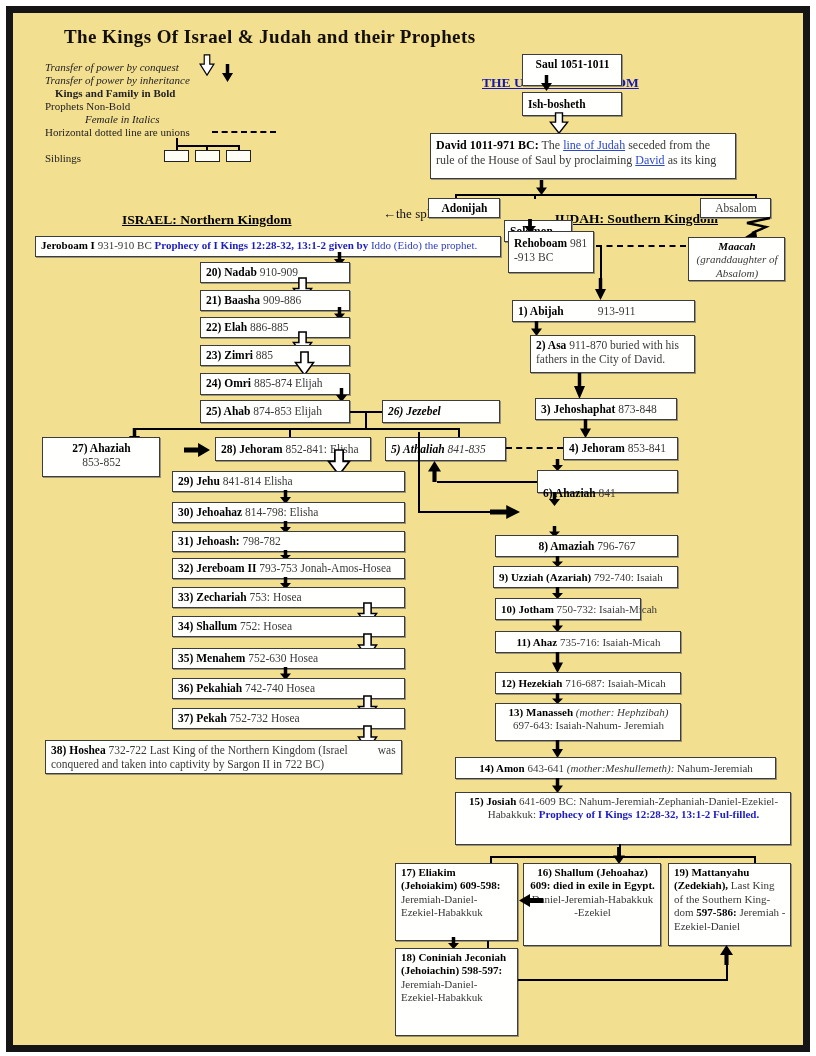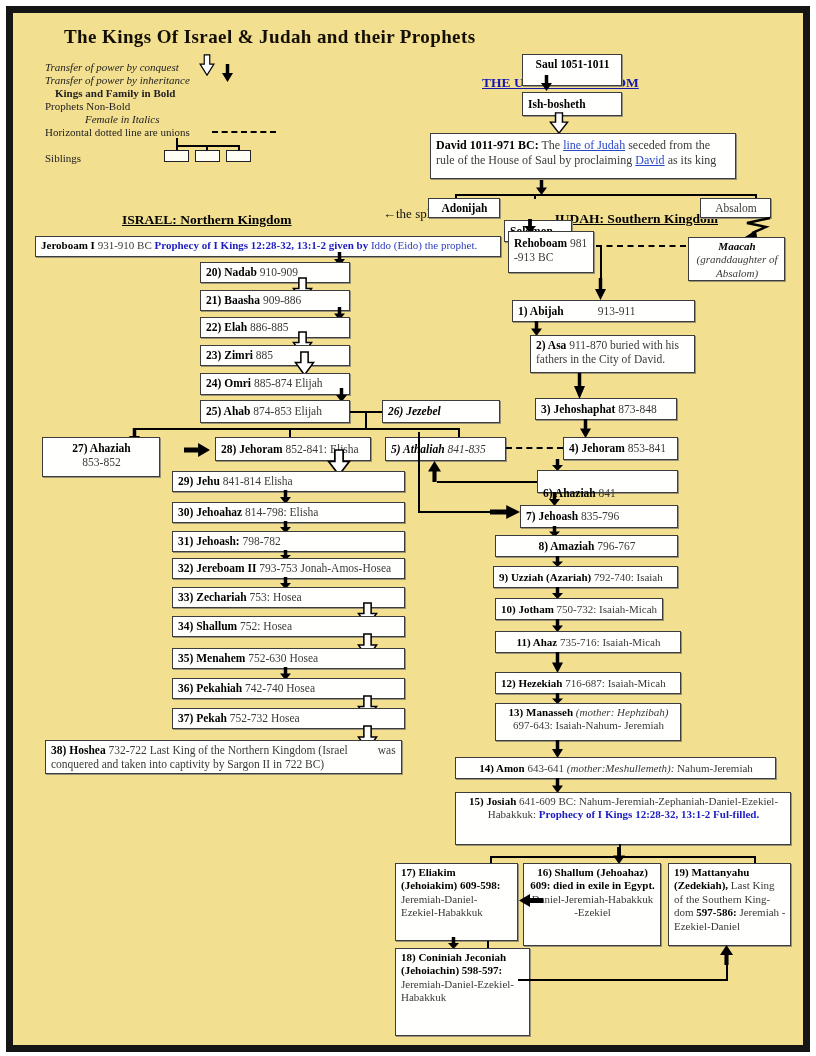--- a/index.html
+++ b/index.html
@@ -281,39 +281,38 @@
         <path d="M4.1 0 h3.8 v9 h4.1 L6 18 L0 9 h4.1 z" fill="#000"></path>
       </svg>
     </i>
   <div class="vl" style="left:418px;top:432px;height:81px;"></div>
   <div class="hl" style="left:418px;top:511px;width:74px;"></div>
   <i class="ar" style="left:490px;top:505px;width:30px;height:14px;">
       <svg viewBox="0 0 24 12" preserveAspectRatio="none">
         <path d="M0 3.8 h13 V0 L24 6 L13 12 V8.2 H0 z" fill="#000"></path>
       </svg>
     </i>
-  <div class="box" style="left:520px;top:505px;width:158px;height:23px;padding-top:3px;"><span class="b">7) Jehoash</span><span class="t"> 835-796</span></div>
   <i class="ar" style="left:549px;top:526px;width:11px;height:11px;">
       <svg viewBox="0 0 12 18" preserveAspectRatio="none">
         <path d="M4.1 0 h3.8 v9 h4.1 L6 18 L0 9 h4.1 z" fill="#000"></path>
       </svg>
     </i>
   <div class="box ctr" style="left:495px;top:535px;width:183px;height:22px;padding-top:3px;"><span class="b">8) Amaziah</span><span class="t"> 796-767</span></div>
   <i class="ar" style="left:552px;top:556px;width:11px;height:11px;">
       <svg viewBox="0 0 12 18" preserveAspectRatio="none">
         <path d="M4.1 0 h3.8 v9 h4.1 L6 18 L0 9 h4.1 z" fill="#000"></path>
       </svg>
     </i>
   <div class="box nw" style="left:493px;top:566px;width:185px;height:22px;font-size:11px;padding-top:4px;"><span class="b">9) Uzziah (Azariah)</span><span class="t"> 792-740: Isaiah</span></div>
   <i class="ar" style="left:552px;top:587px;width:11px;height:12px;">
       <svg viewBox="0 0 12 18" preserveAspectRatio="none">
         <path d="M4.1 0 h3.8 v9 h4.1 L6 18 L0 9 h4.1 z" fill="#000"></path>
       </svg>
     </i>
-  <div class="box nw" style="left:495px;top:598px;width:168px;height:22px;font-size:11px;padding-top:4px;"><span class="b">10) Jotham</span><span class="t"> 750-732: Isaiah-Micah</span></div>
+  <div class="box nw" style="left:495px;top:598px;width:146px;height:22px;font-size:11px;padding-top:4px;"><span class="b">10) Jotham</span><span class="t"> 750-732: Isaiah-Micah</span></div>
   <i class="ar" style="left:552px;top:619px;width:11px;height:13px;">
       <svg viewBox="0 0 12 18" preserveAspectRatio="none">
         <path d="M4.1 0 h3.8 v9 h4.1 L6 18 L0 9 h4.1 z" fill="#000"></path>
       </svg>
     </i>
   <div class="box nw ctr" style="left:495px;top:631px;width:186px;height:22px;font-size:11px;padding-top:4px;"><span class="b">11) Ahaz</span><span class="t"> 735-716: Isaiah-Micah</span></div>
   <i class="ar" style="left:552px;top:652px;width:11px;height:21px;">
       <svg viewBox="0 0 12 18" preserveAspectRatio="none">
         <path d="M4.1 0 h3.8 v9 h4.1 L6 18 L0 9 h4.1 z" fill="#000"></path>
       </svg>
@@ -355,21 +354,21 @@
       <svg viewBox="0 0 24 12" preserveAspectRatio="none">
         <path d="M24 3.8 H11 V0 L0 6 l11 6 V8.2 h13 z" fill="#000"></path>
       </svg>
     </i>
   <i class="ar" style="left:448px;top:937px;width:11px;height:12px;">
       <svg viewBox="0 0 12 18" preserveAspectRatio="none">
         <path d="M4.1 0 h3.8 v9 h4.1 L6 18 L0 9 h4.1 z" fill="#000"></path>
       </svg>
     </i>
   <div class="vl" style="left:487px;top:941px;height:8px;"></div>
-  <div class="box" style="left:395px;top:948px;width:135px;height:88px;font-size:11px;"><span class="b">18) Coniniah Jeconiah (Jehoiachin) 598-597:</span><span class="t"> Jeremiah-Daniel-Ezekiel-Habakkuk</span></div>
+  <div class="box" style="left:395px;top:948px;width:123px;height:88px;font-size:11px;"><span class="b">18) Coniniah Jeconiah (Jehoiachin) 598-597:</span><span class="t"> Jeremiah-Daniel-Ezekiel-Habakkuk</span></div>
   <div class="hl" style="left:518px;top:979px;width:210px;"></div>
   <div class="vl" style="left:726px;top:963px;height:17px;"></div>
   <i class="ar" style="left:720px;top:945px;width:13px;height:20px;">
       <svg viewBox="0 0 12 18" preserveAspectRatio="none">
         <path d="M4.1 18 v-9 H0 L6 0 l6 9 H7.9 V18 z" fill="#000"></path>
       </svg>
     </i>
 </div>
 
 </body></html>

